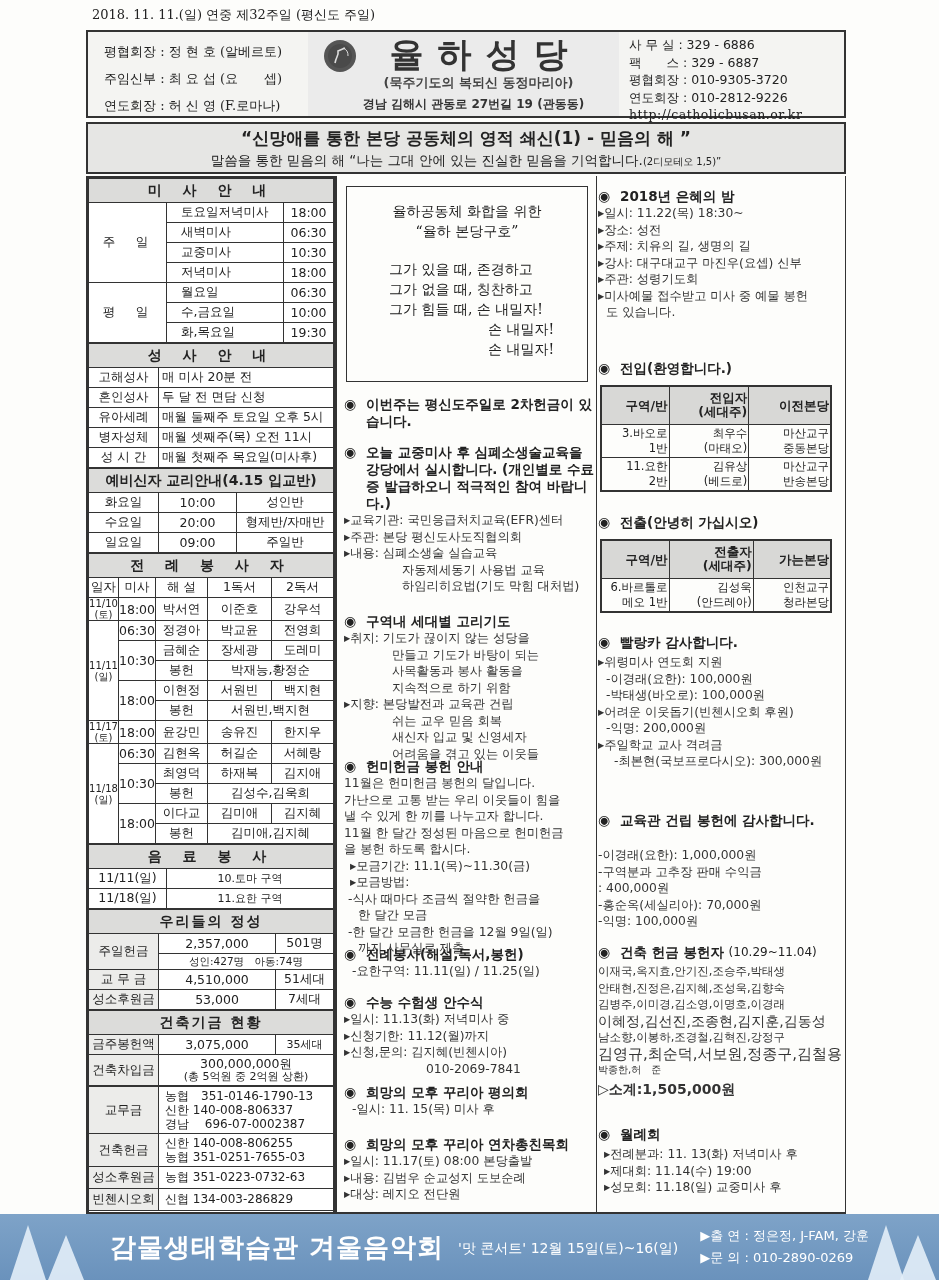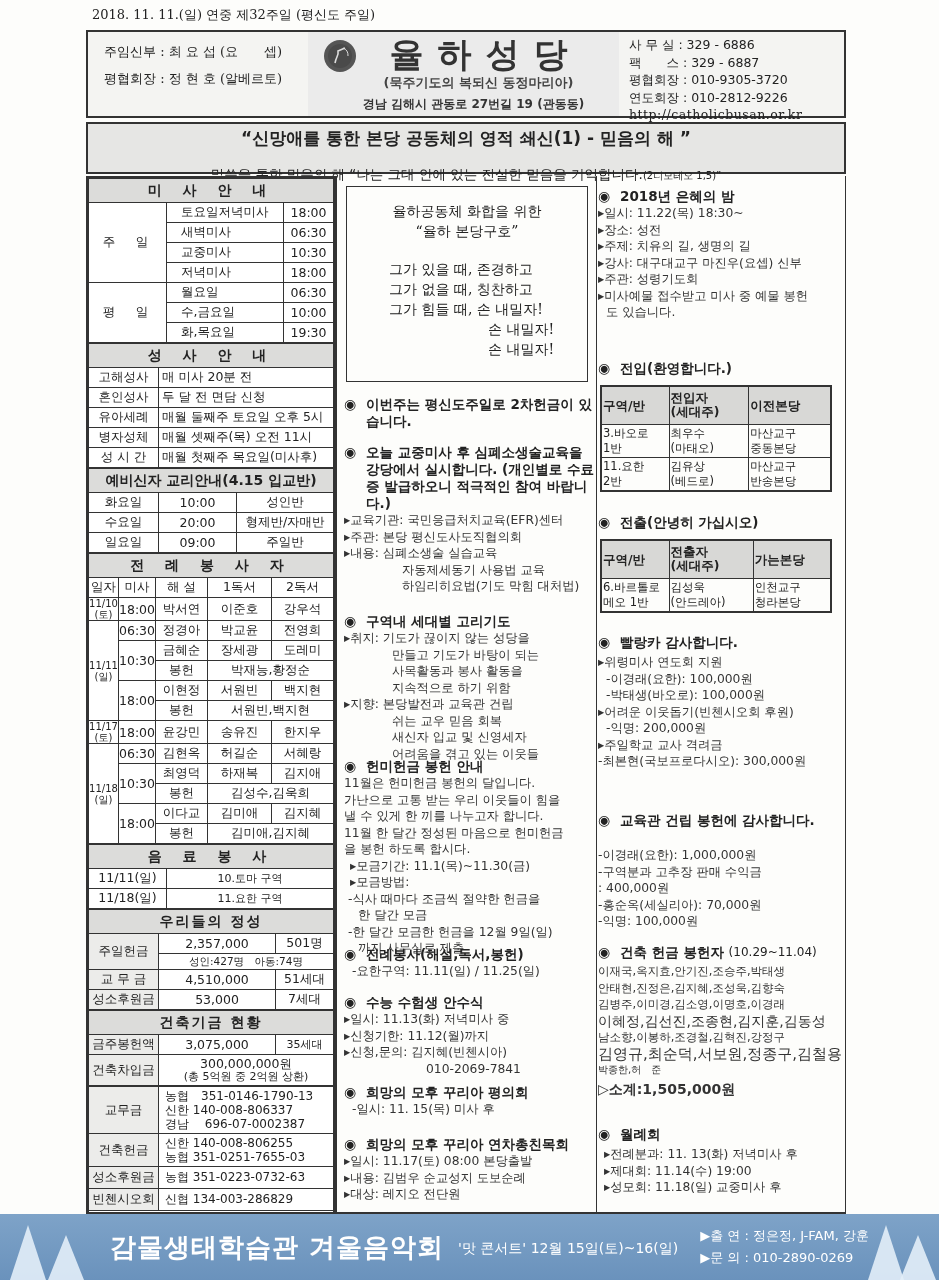--- a/index.html
+++ b/index.html
@@ -10,21 +10,21 @@
 .hdr-left{width:220px;padding:6px 0 0 16px;font-size:13px;line-height:27px;font-family:"DejaVu Serif",serif}
 .hdr-center{flex:1;background:#ebebeb;display:flex;flex-direction:column;align-items:center;position:relative}
 .logo{position:absolute;left:16px;top:8px;width:32px;height:32px;border-radius:50%;background:#555;display:flex;align-items:center;justify-content:center;color:#ddd;font-size:14px}
 .church-name{font-size:34px;font-weight:bold;letter-spacing:14px;color:#333;margin-top:2px;margin-left:44px;line-height:40px}
 .church-sub{font-size:13px;font-weight:bold;color:#444;margin-left:30px}
 .church-addr{font-size:12px;font-weight:bold;color:#333;margin-top:4px;margin-left:20px}
 .hdr-right{width:225px;padding:4px 0 0 10px;font-size:12.5px;line-height:17.5px}
 .hdr-right .url{font-family:"DejaVu Serif",serif;letter-spacing:.5px}
 .theme{left:86px;top:122px;width:760px;height:52px;border:2px solid #333;background:#e6e6e4;text-align:center}
 .theme .t1{font-size:17px;font-weight:bold;margin-top:3px}
-.theme .t2{font-size:13.5px;margin-top:16px}
+.theme .t2{font-size:13.5px;margin-top:2px}
 .theme .t2 small{font-size:10px}
 
 .leftcol{left:86px;top:176px;width:250px;border:2px solid #333;background:#fff}
 table{border-collapse:collapse;width:100%}
 td,th{border:1px solid #333;font-size:12.5px;padding:0 3px;height:20px;font-weight:normal}
 .sec-hd{background:#dcdcda;text-align:center;font-weight:bold;font-size:14px;letter-spacing:8px;height:24px;border:1px solid #333}
 .c{text-align:center}.r{text-align:center}
 .sm{font-size:10px;line-height:11px}
 .gray{background:#ececea}
 
@@ -34,39 +34,40 @@
 .motto .ind{padding-left:99px}
 .ann{position:absolute;left:4px;width:250px}
 .ann h3{font-size:13.5px;font-weight:bold;line-height:17px;display:flex}
 .ann h3 .b{flex:none;width:22px;font-size:14px}
 .ann p{line-height:16.5px;font-size:12.3px;color:#333}
 .ann .ind1{padding-left:58px}
 .ann .ind2{padding-left:48px}
 
 .rightcol{left:598px;top:176px;width:248px;height:1035px}
 .rtbl{width:232px;margin-left:2px;border:2px solid #333}
-.rtbl td,.rtbl th{font-size:11.5px;text-align:left;line-height:15px;height:auto;padding:1px}
+.rtbl td,.rtbl th{font-size:11.5px;text-align:right;line-height:15px;height:auto;padding:1px}
 .rtbl th{background:#d8d8d6;font-weight:bold;font-size:12.5px;height:38px}
 .banner{left:0;top:1214px;width:939px;height:66px;background:linear-gradient(#7ea3c8,#6a92bc);color:#fff;display:flex;align-items:center}
 .banner .title{font-size:26px;font-weight:bold;margin-left:110px;letter-spacing:1px}
 .banner .sub{font-size:14px;margin-left:14px;margin-top:4px}
 .banner .info{font-size:13px;margin-left:22px;line-height:22px}
 .tree{position:absolute;bottom:0;width:0;height:0;border-left:18px solid transparent;border-right:18px solid transparent;border-bottom:55px solid #e3eef8;opacity:.9}
 .divline{left:86px;top:1212px;width:760px;height:2px;background:#333}
 .colline{background:#333;width:1px}
 </style>
 </head>
 <body>
 
 <div class="abs dateline">2018. 11. 11.(일) 연중 제32주일 (평신도 주일)</div>
 
 <div class="abs header">
   <div class="hdr-left">
+    <div>평협회장 : 정 현 호 (알베르토)</div>
     <div>주임신부 : 최 요 섭 (요　　셉)</div>
-    <div>평협회장 : 정 현 호 (알베르토)</div>
+    <div>연도회장 : 허 신 영 (F.로마나)</div>
   </div>
   <div class="hdr-center">
     <div class="logo">
       <svg width="26" height="26" viewBox="0 0 26 26">
           <circle cx="13" cy="13" r="12" fill="#4a4a4a"></circle>
           <path d="M8 20 C9 14 12 12 11 8 L18 5" stroke="#ddd" stroke-width="1.6" fill="none"></path>
           <path d="M16 5 A8 8 0 0 1 21 13" stroke="#ddd" stroke-width="1" fill="none"></path>
         </svg>
     </div>
     <div class="church-name">율하성당</div>
@@ -535,21 +536,21 @@
     <h3>
         <span class="b">◉</span>
         <span>빨랑카 감사합니다.</span>
       </h3>
     <p style="margin-top:3px">▸위령미사 연도회 지원</p>
     <p style="padding-left:8px">-이경래(요한): 100,000원</p>
     <p style="padding-left:8px">-박태생(바오로): 100,000원</p>
     <p>▸어려운 이웃돕기(빈첸시오회 후원)</p>
     <p style="padding-left:8px">-익명: 200,000원</p>
     <p>▸주일학교 교사 격려금</p>
-    <p style="padding-left:0">-최본현(국보프로다시오): 300,000원</p>
+    <p style="padding-left:16px">-최본현(국보프로다시오): 300,000원</p>
   </div>
 
   <div class="ann" style="top:636px;left:0">
     <h3>
         <span class="b">◉</span>
         <span>교육관 건립 봉헌에 감사합니다.</span>
       </h3>
     <p style="margin-top:18px">-이경래(요한): 1,000,000원</p>
     <p>-구역분과 고추장 판매 수익금</p>
     <p>: 400,000원</p>

